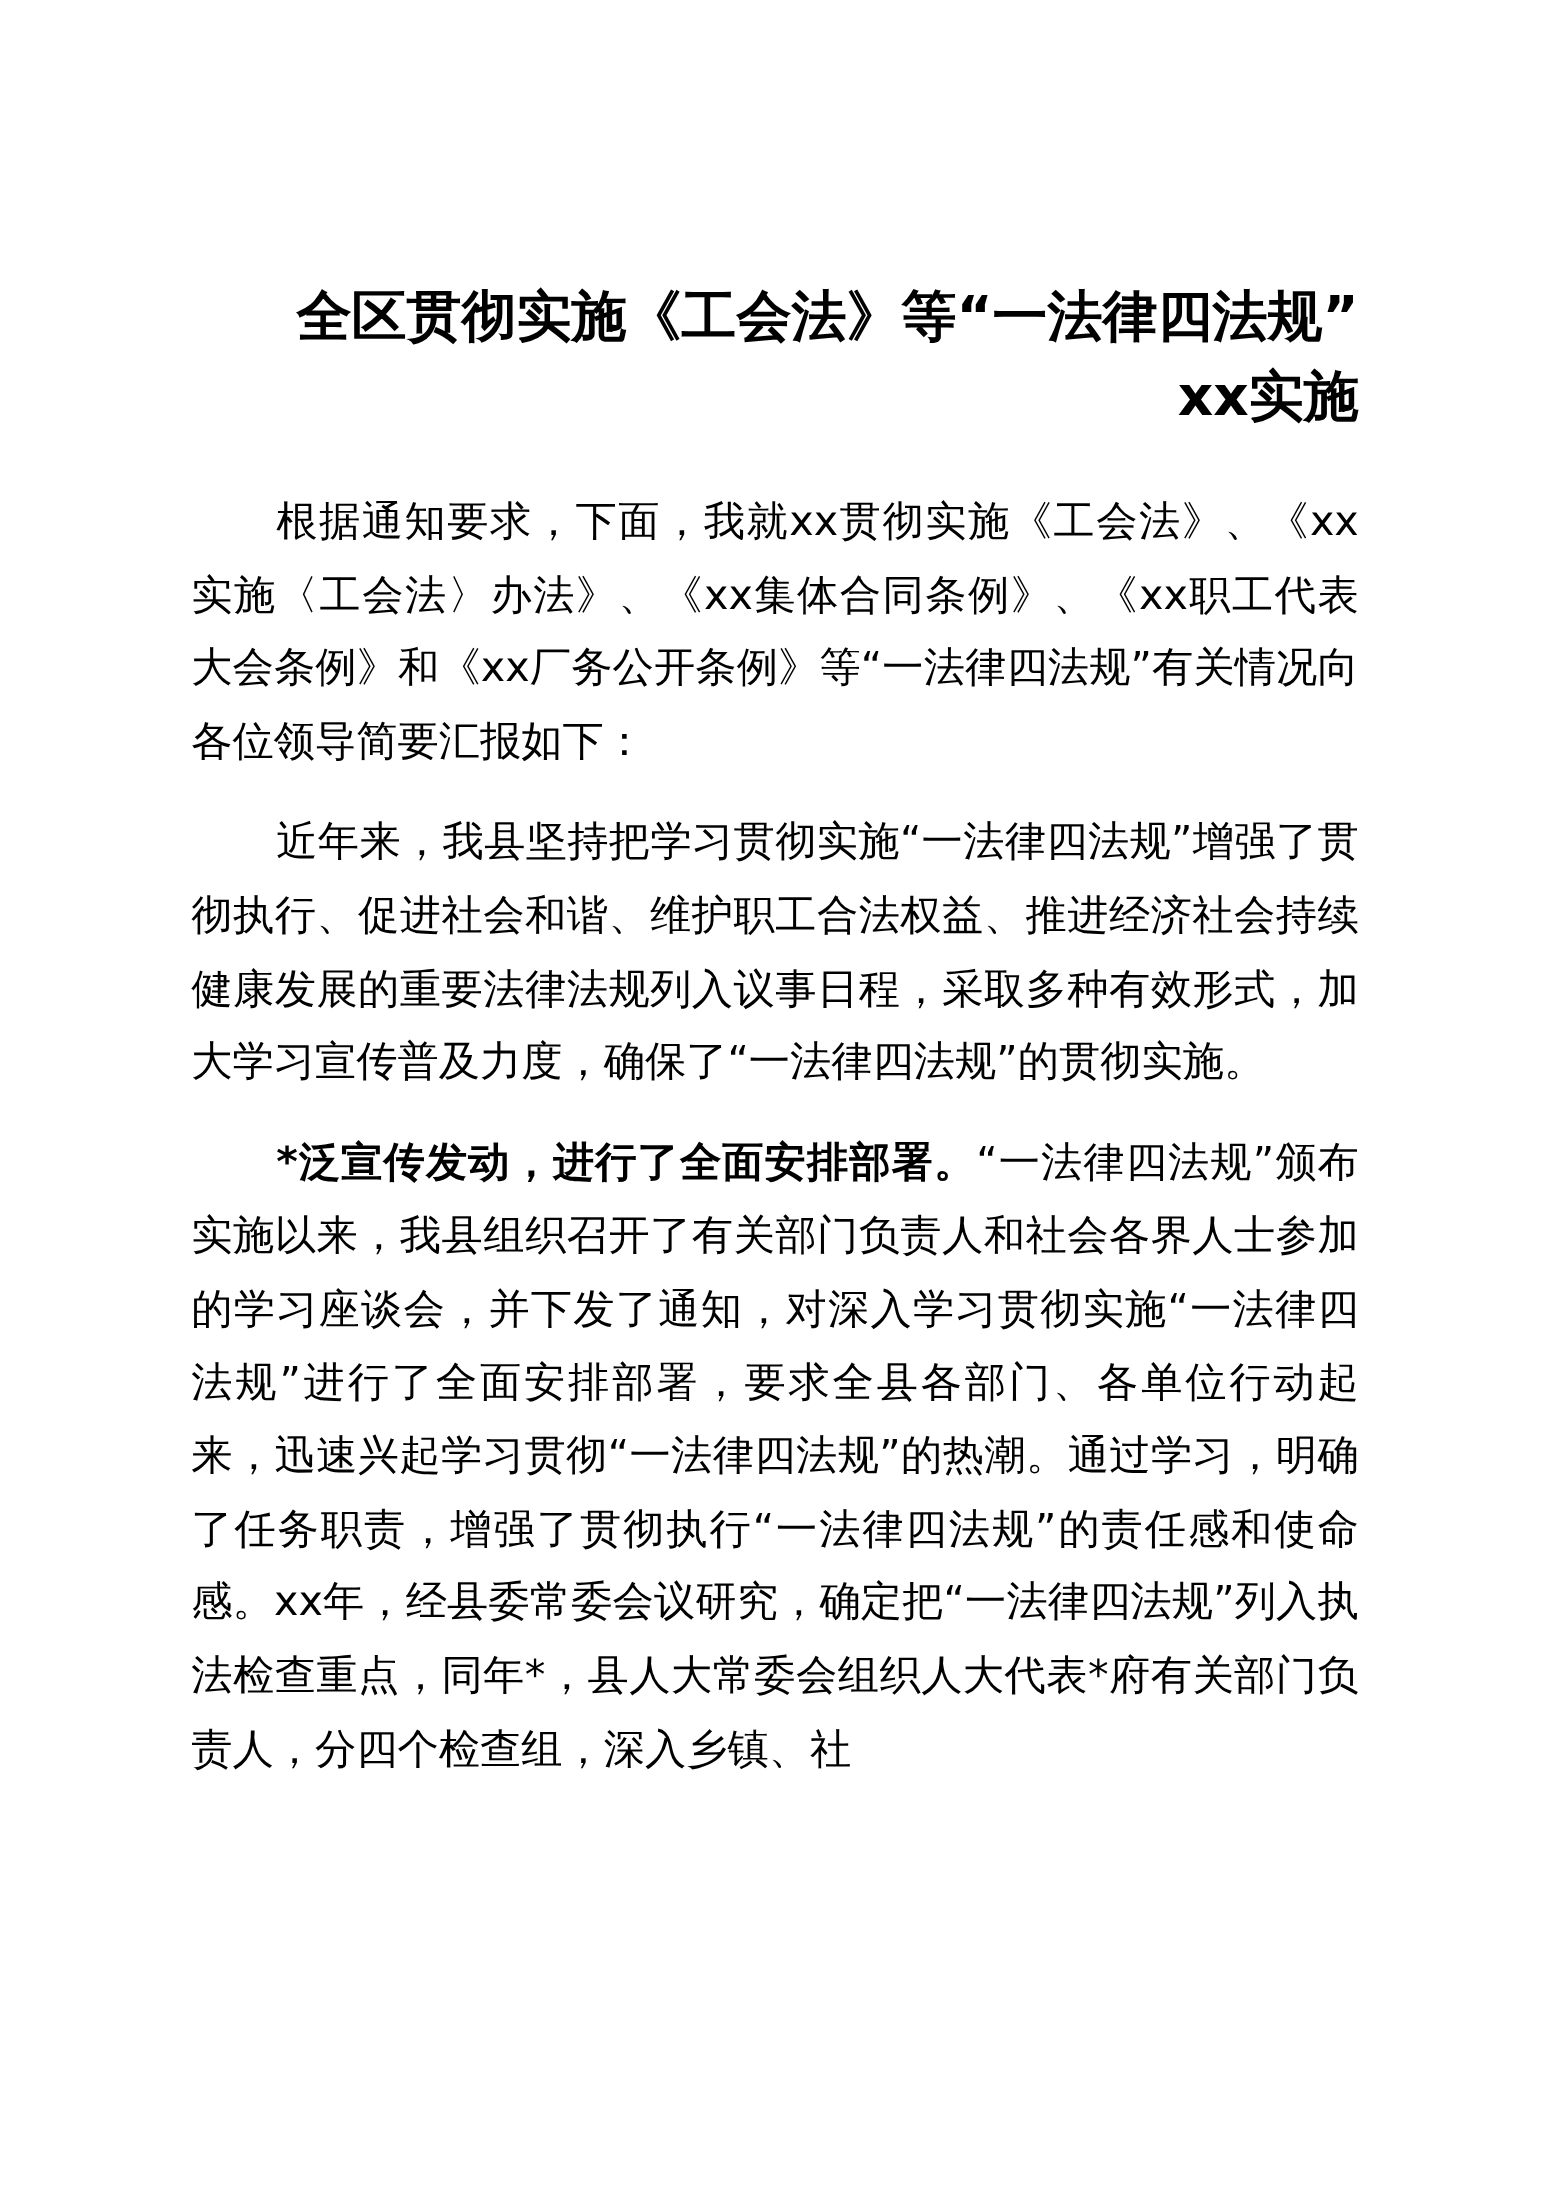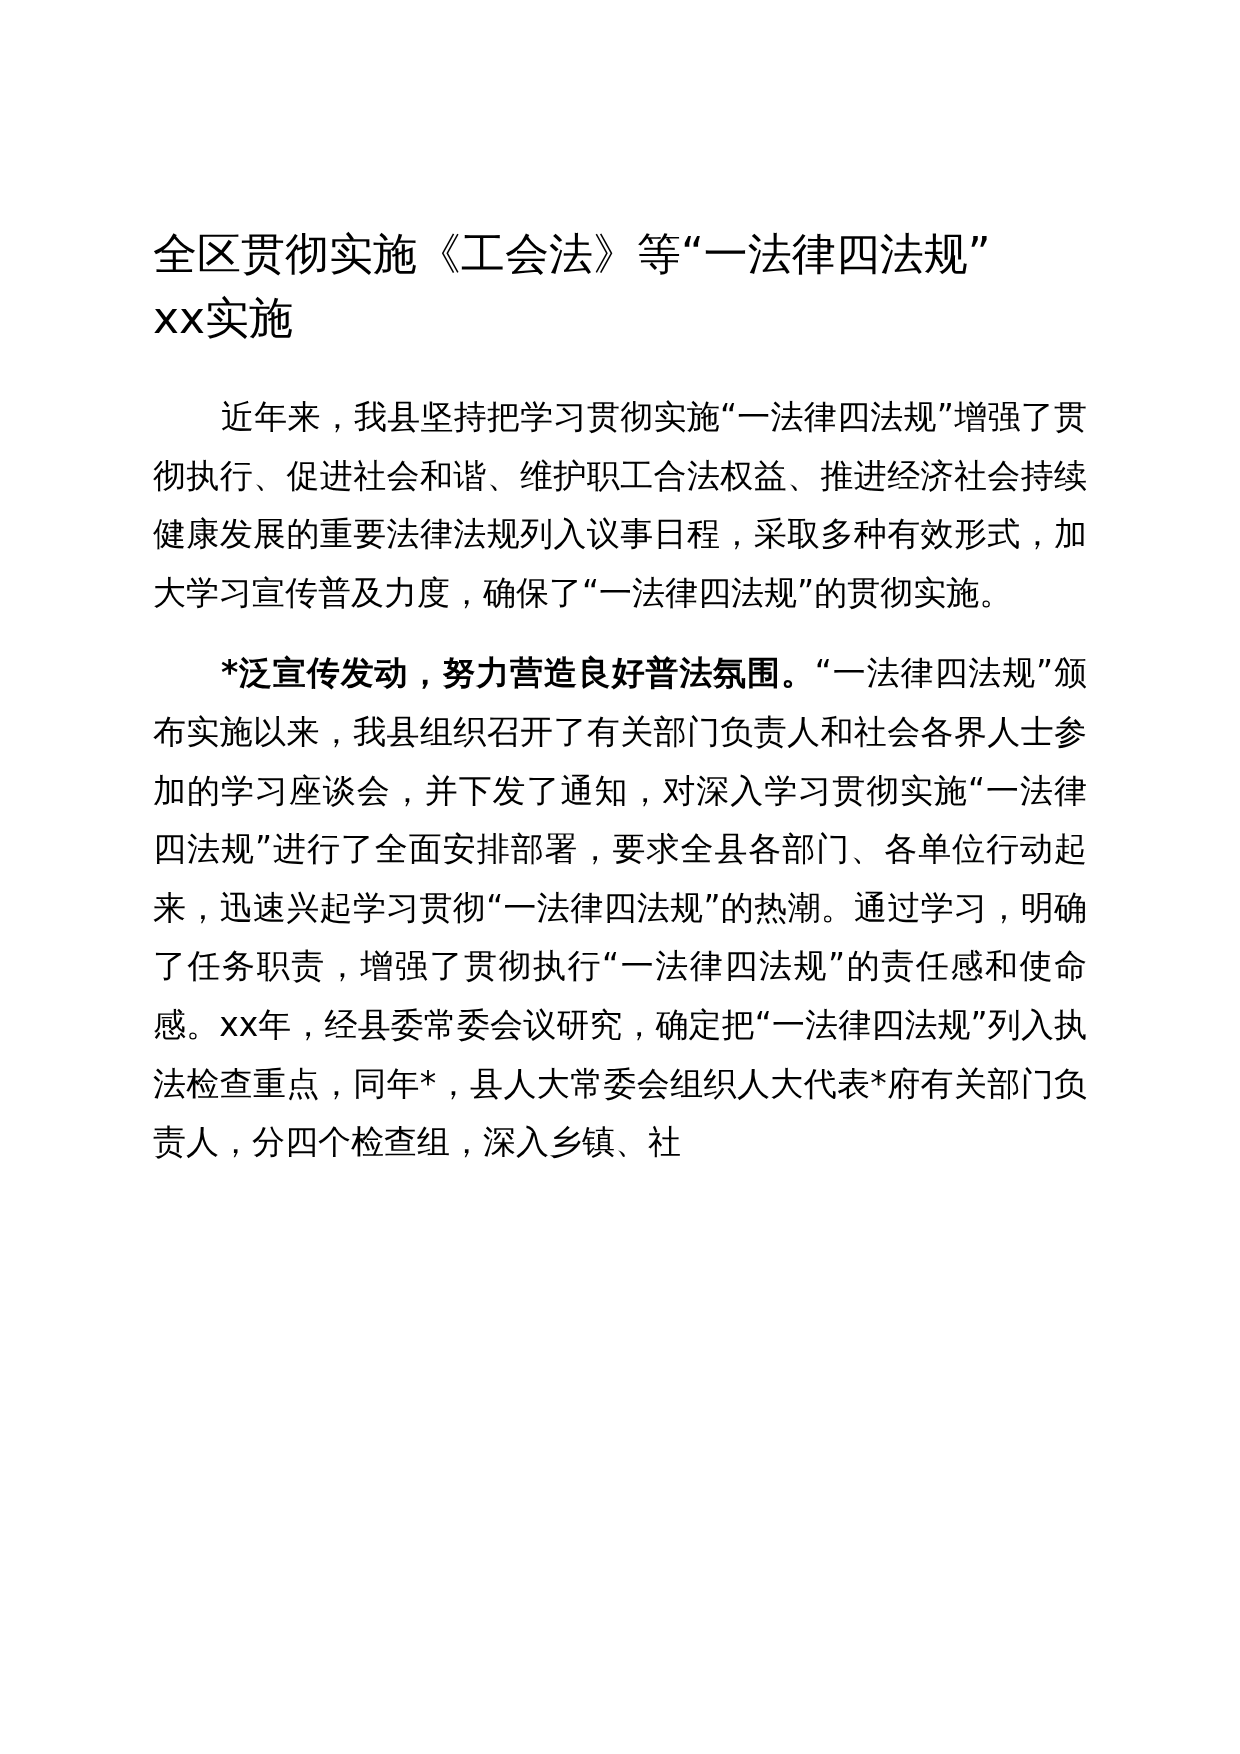--- a/index.html
+++ b/index.html
@@ -1,36 +1,37 @@
 <!DOCTYPE html>
 <html><head>
 <meta charset="utf-8">
 <style>
   html, body { margin: 0; padding: 0; background: #ffffff; }
   body { width: 1240px; height: 1754px; position: relative; overflow: hidden; }
   .page { position: absolute; left: 0; top: 0; width: 1240px; height: 1754px; background: #fff; }
   .title {
     position: absolute; left: 153px; width: 934px; top: 222px;
-    text-align: left; font-family: "DejaVu Sans", sans-serif; font-weight: normal;
+    text-align: right; font-family: "DejaVu Sans", sans-serif; font-weight: bold;
     font-size: 44px; line-height: 64px; color: #000; letter-spacing: 0px;
   }
   .body {
     position: absolute; left: 153px; width: 934px; top: 388px;
     font-family: "DejaVu Sans", sans-serif; font-size: 33px; line-height: 58.6px; color: #000;
   }
   .para { margin: 0 0 22px 0; text-indent: 68px; text-align: justify; text-align-last: left; }
   .heading { margin: 0 0 22px 0; text-indent: 68px; color: #ff0000; }
   .lead { font-weight: bold; }
 </style>
 </head>
 <body>
 
 <div class="page">
   <div class="title">
     <div>全区贯彻实施《工会法》等“一法律四法规”</div>
     <div>xx实施</div>
   </div>
 
   <div class="body">
+    <p class="para">根据通知要求，下面，我就xx贯彻实施《工会法》、《xx实施〈工会法〉办法》、《xx集体合同条例》、《xx职工代表大会条例》和《xx厂务公开条例》等“一法律四法规”有关情况向各位领导简要汇报如下：</p>
     <p class="para">近年来，我县坚持把学习贯彻实施“一法律四法规”增强了贯彻执行、促进社会和谐、维护职工合法权益、推进经济社会持续健康发展的重要法律法规列入议事日程，采取多种有效形式，加大学习宣传普及力度，确保了“一法律四法规”的贯彻实施。</p>
-    <p class="para"><span class="lead">*泛宣传发动，努力营造良好普法氛围。</span><span>“一法律四法规”颁布实施以来，我县组织召开了有关部门负责人和社会各界人士参加的学习座谈会，并下发了通知，对深入学习贯彻实施“一法律四法规”进行了全面安排部署，要求全县各部门、各单位行动起来，迅速兴起学习贯彻“一法律四法规”的热潮。通过学习，明确了任务职责，增强了贯彻执行“一法律四法规”的责任感和使命感。xx年，经县委常委会议研究，确定把“一法律四法规”列入执法检查重点，同年*，县人大常委会组织人大代表*府有关部门负责人，分四个检查组，深入乡镇、社</span></p>
+    <p class="para"><span class="lead">*泛宣传发动，进行了全面安排部署。</span><span>“一法律四法规”颁布实施以来，我县组织召开了有关部门负责人和社会各界人士参加的学习座谈会，并下发了通知，对深入学习贯彻实施“一法律四法规”进行了全面安排部署，要求全县各部门、各单位行动起来，迅速兴起学习贯彻“一法律四法规”的热潮。通过学习，明确了任务职责，增强了贯彻执行“一法律四法规”的责任感和使命感。xx年，经县委常委会议研究，确定把“一法律四法规”列入执法检查重点，同年*，县人大常委会组织人大代表*府有关部门负责人，分四个检查组，深入乡镇、社</span></p>
   </div>
 </div>
 
 </body></html>

